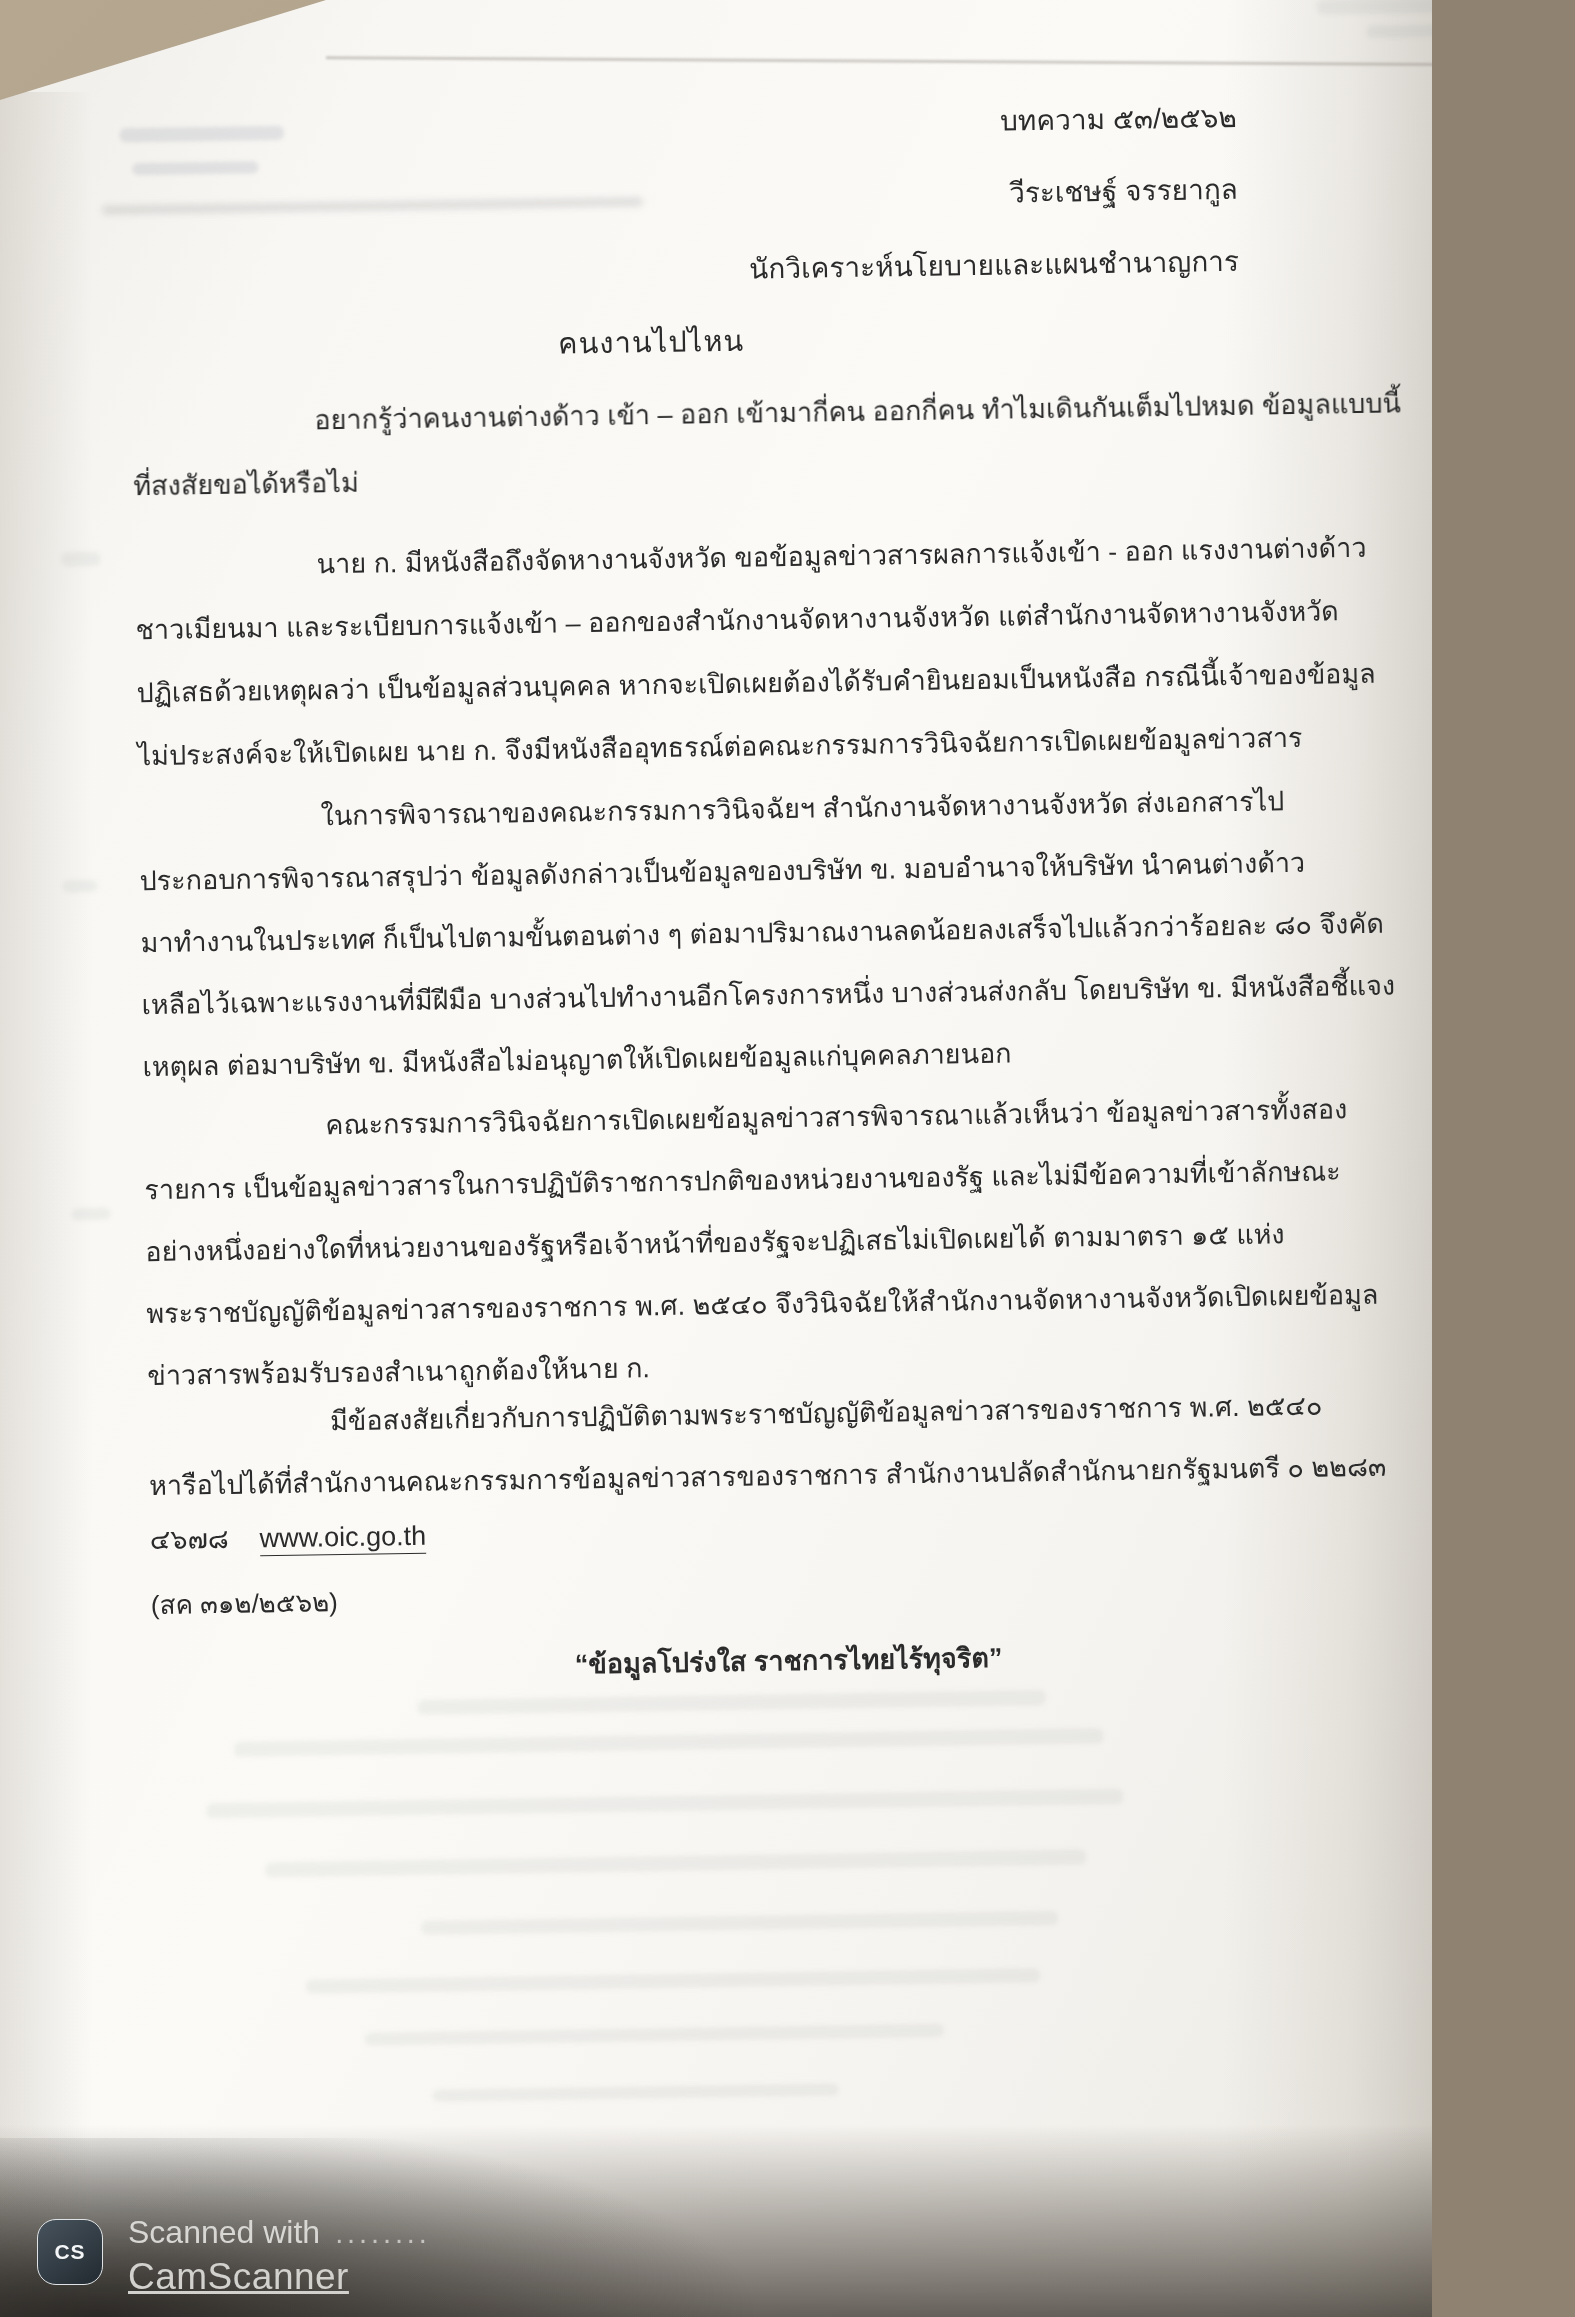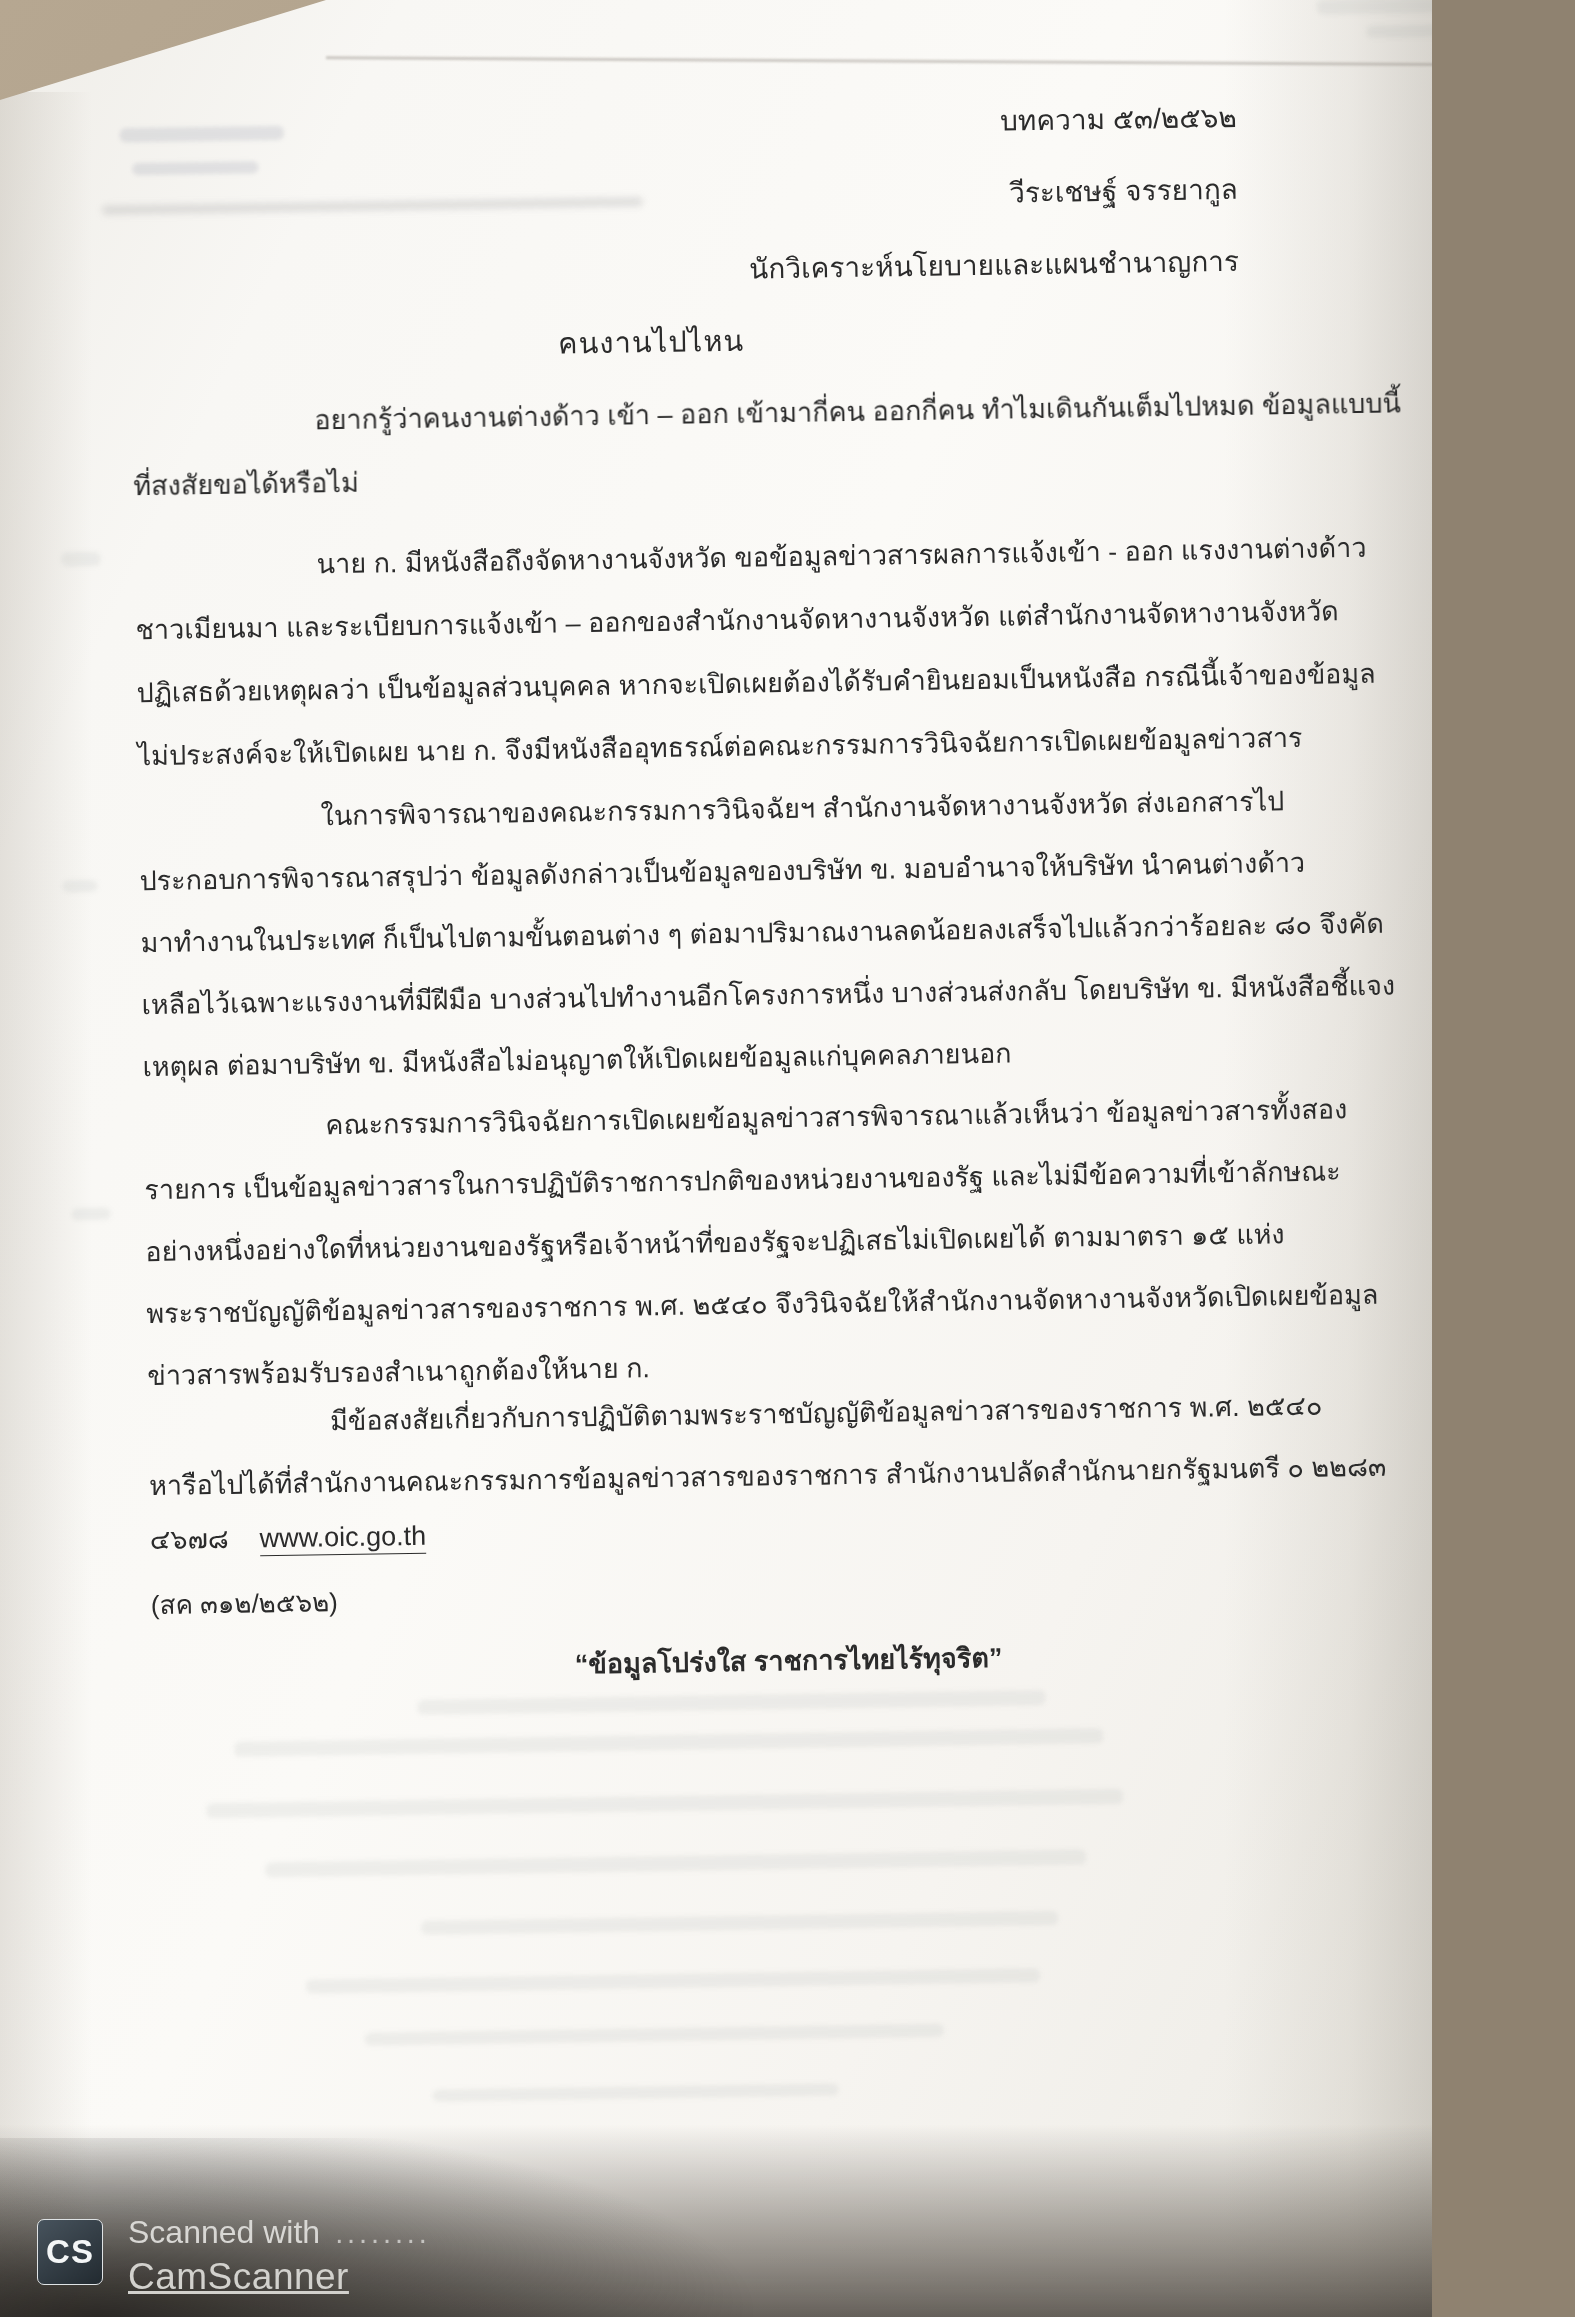--- a/index.html
+++ b/index.html
@@ -44,24 +44,24 @@
   
   .ghost{position:absolute;border-radius:5.8px;background:rgba(115,118,122,.09);filter:blur(2.9px);}
   .ghost.blue{background:rgba(110,120,145,.16);filter:blur(1.9px);}
   .ghost.smudge{background:rgba(120,120,125,.2);filter:blur(3.9px);}
   
   .shadow-bottom{position:absolute;left:0;bottom:0;width:100%;height:193px;
     background:linear-gradient(to bottom,rgba(58,50,40,0),rgba(58,50,40,.45) 60%,rgba(46,40,33,.72));}
   .shadow-bottom-left{position:absolute;left:0;bottom:0;width:811px;height:179px;
     background:radial-gradient(120% 165% at 12% 100%,rgba(28,26,23,.8),rgba(28,26,23,0) 68%);}
   .watermark{position:absolute;left:37px;bottom:19.3px;display:flex;align-items:center;gap:25px;z-index:5;}
-  .cs-box{width:64px;height:64px;border-radius:7px;flex:0 0 auto;
+  .cs-box{width:64px;height:64px;border-radius:19px;flex:0 0 auto;
     background:linear-gradient(145deg,#47535d,#222a30);border:1.9px solid #dfe3e5;
     display:flex;align-items:center;justify-content:center;
-    font-size:33px;font-weight:700;color:#f4f6f7;letter-spacing:1px;}
+    font-size:21px;font-weight:700;color:#f4f6f7;letter-spacing:1px;}
   .wm-line1{font-size:32px;color:#d8d7d4;display:flex;gap:15px;align-items:baseline;margin-top:8px;}
   .wm-dots{font-size:29px;color:#c4c3c0;letter-spacing:3.9px;}
   .wm-line2{font-size:37px;color:#d2d1cd;margin-top:4.8px;letter-spacing:0.5px;text-decoration:underline;}
 </style>
 </head>
 <body>
 
 <div id="screen">
 
   <div class="paper">

